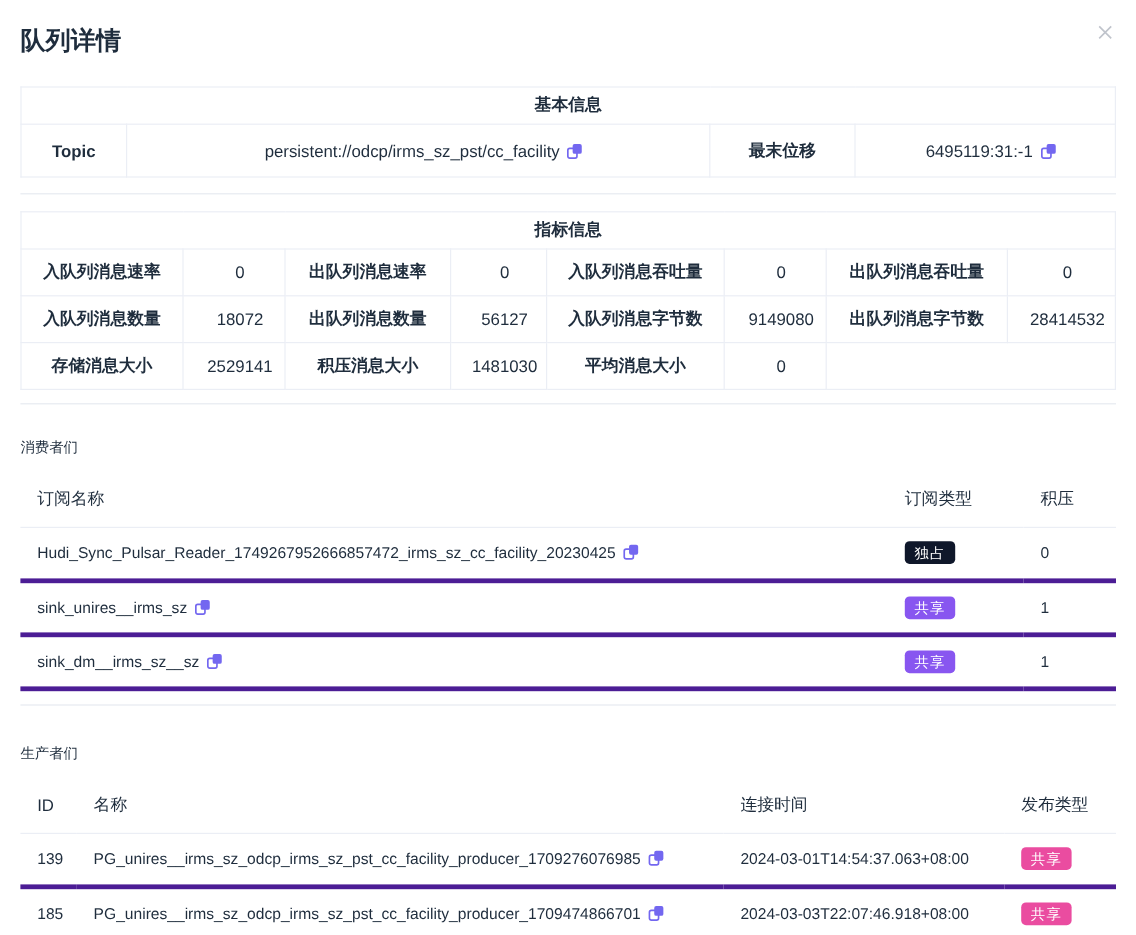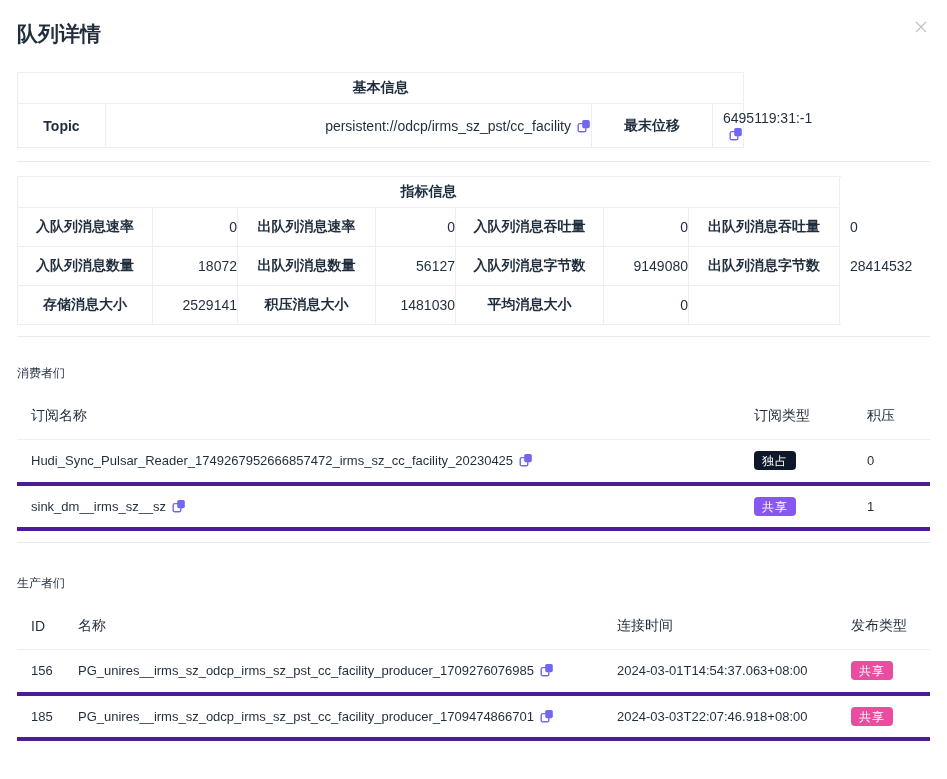--- a/index.html
+++ b/index.html
@@ -11,27 +11,27 @@
   }
   .page { padding: 0 17px; }
 
   
   .dlg-header { display: flex; justify-content: space-between; align-items: flex-start; padding-top: 20px; }
   .dlg-title { font-size: 21px; font-weight: 700; color: #1f2d3d; }
   .close-btn { background: none; border: none; cursor: pointer; padding: 0; margin-top: -2px; line-height: 1; }
   .close-btn svg { display: block; }
 
   
-  table.info { border-collapse: collapse; table-layout: fixed; width: 727px; font-size: 14px; }
+  table.info { border-collapse: collapse; table-layout: fixed; width: 913px; font-size: 14px; }
   table.info th, table.info td { border: 1px solid #ebeef5; vertical-align: middle; }
   table.info .section-head { text-align: center; font-weight: 700; height: 31px; font-size: 14px; }
   table.basic td { height: 44px; }
   table.metrics td { height: 39px; }
   td.lbl { text-align: center; font-weight: 700; }
-  td.val { text-align: right; padding-left: 10px; }
+  td.val { text-align: center; padding-left: 10px; }
   td.cell-empty { border: none; }
 
   table.basic { margin-top: 24px; }
   table.metrics { margin-top: 14px; }
 
   .divider { border: none; border-top: 1px solid #e7eaf0; height: 0; margin: 13px 0 0 0; width: 913px; }
   .divider.d2 { margin-top: 11px; }
 
   .section-title { font-size: 12px; color: #1f2d3d; margin-top: 28px; }
   .section-title.producers { margin-top: 32px; }
@@ -168,20 +168,32 @@
                   <rect x="5.2" y="1" width="7.6" height="8.2" rx="1.6" fill="#7367f0"></rect>
                 </svg></span></button>
       </td>
       <td>
         <span class="badge" style="background-color: #0f172a;">独占</span>
       </td>
       <td>0</td>
     </tr>
     <tr>
       <td class="mono-cell">
+        <span>sink_unires__irms_sz</span><button class="copy-btn"><span><svg width="14" height="14" viewBox="0 0 14 14">
+                  <rect x="1.2" y="4.6" width="7.6" height="8.2" rx="1.6" fill="none" stroke="#7367f0" stroke-width="1.4"></rect>
+                  <rect x="5.2" y="1" width="7.6" height="8.2" rx="1.6" fill="#7367f0"></rect>
+                </svg></span></button>
+      </td>
+      <td>
+        <span class="badge" style="background-color: rgb(136, 86, 240);">共享</span>
+      </td>
+      <td>1</td>
+    </tr>
+    <tr>
+      <td class="mono-cell">
         <span>sink_dm__irms_sz__sz</span><button class="copy-btn"><span><svg width="14" height="14" viewBox="0 0 14 14">
                   <rect x="1.2" y="4.6" width="7.6" height="8.2" rx="1.6" fill="none" stroke="#7367f0" stroke-width="1.4"></rect>
                   <rect x="5.2" y="1" width="7.6" height="8.2" rx="1.6" fill="#7367f0"></rect>
                 </svg></span></button>
       </td>
       <td>
         <span class="badge" style="background-color: rgb(136, 86, 240);">共享</span>
       </td>
       <td>1</td>
     </tr>
@@ -200,21 +212,21 @@
         <col>
       </colgroup>
     <tbody>
         <tr>
       <th>ID</th>
       <th>名称</th>
       <th>连接时间</th>
       <th>发布类型</th>
     </tr>
     <tr>
-      <td>156</td>
+      <td>139</td>
       <td class="mono-cell">
         <span>PG_unires__irms_sz_odcp_irms_sz_pst_cc_facility_producer_1709276076985</span><button class="copy-btn"><span><svg width="14" height="14" viewBox="0 0 14 14">
                   <rect x="1.2" y="4.6" width="7.6" height="8.2" rx="1.6" fill="none" stroke="#7367f0" stroke-width="1.4"></rect>
                   <rect x="5.2" y="1" width="7.6" height="8.2" rx="1.6" fill="#7367f0"></rect>
                 </svg></span></button>
       </td>
       <td>2024-03-01T14:54:37.063+08:00</td>
       <td>
         <span class="badge" style="background-color: rgb(234, 76, 160);">共享</span>
       </td>

